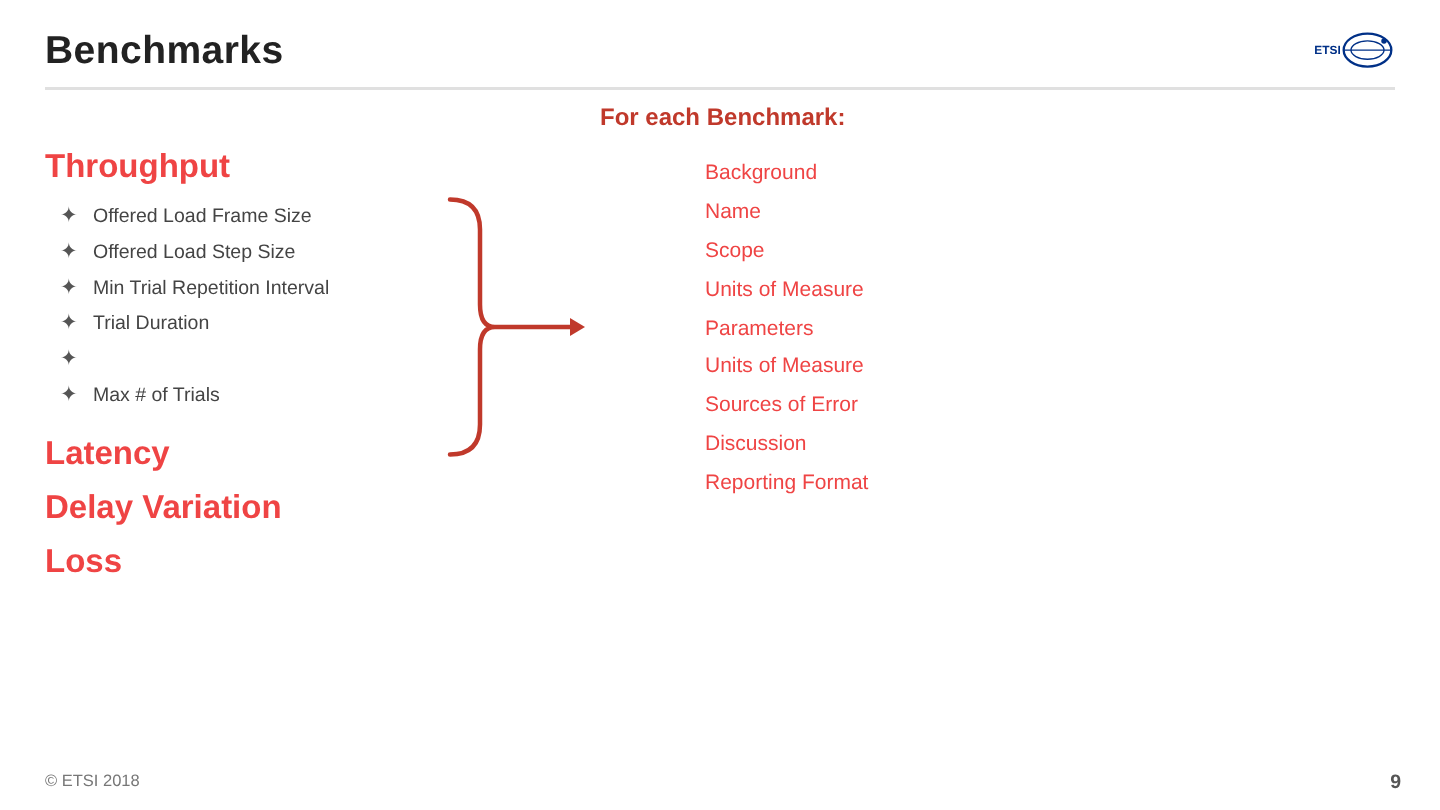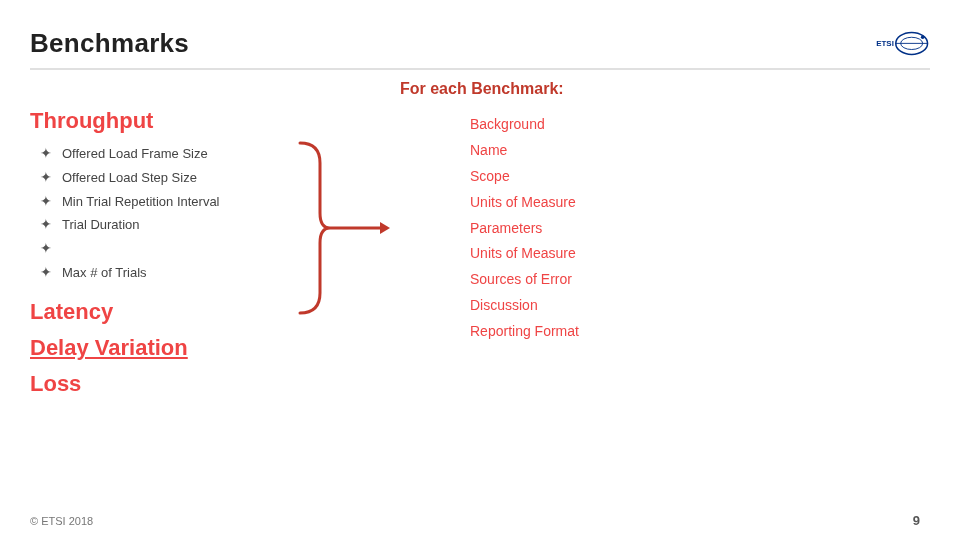--- a/index.html
+++ b/index.html
@@ -10,21 +10,21 @@
       font-family: Arial, sans-serif;
       overflow: hidden;
       position: relative;
     }
 
     
     .header {
       display: flex;
       align-items: flex-start;
       justify-content: space-between;
-      padding: 28px 30px 0 30px;
+      padding: 18px 30px 0 30px;
     }
 
     .page-title {
       font-size: 26px;
       font-weight: bold;
       color: #222;
       letter-spacing: 0.3px;
     }
     .etsi-logo-arc {
       width: 55px;
@@ -63,21 +63,21 @@
 
     .section-title {
       font-size: 22px;
       font-weight: bold;
       color: #ef4444;
       margin-bottom: 8px;
       margin-top: 4px;
     }
 
     .section-title.latency { margin-top: 14px; }
-    .section-title.delay { margin-top: 10px; text-decoration: underline; }
+    .section-title.delay { margin-top: 10px; }
     .section-title.loss { margin-top: 10px; }
 
     
     .bullet-list {
       list-style: none;
       padding-left: 10px;
       position: relative;
     }
 
     .bullet-item {
@@ -106,21 +106,21 @@
       font-size: 14px;
       color: #ef4444;
       line-height: 1.85;
     }
 
     
     .footer {
       position: absolute;
       bottom: 12px;
       left: 30px;
-      right: 40px;
+      right: 26px;
       display: flex;
       justify-content: space-between;
       align-items: center;
     }
 
     .footer-copy {
       font-size: 11px;
       color: #777;
     }
 

